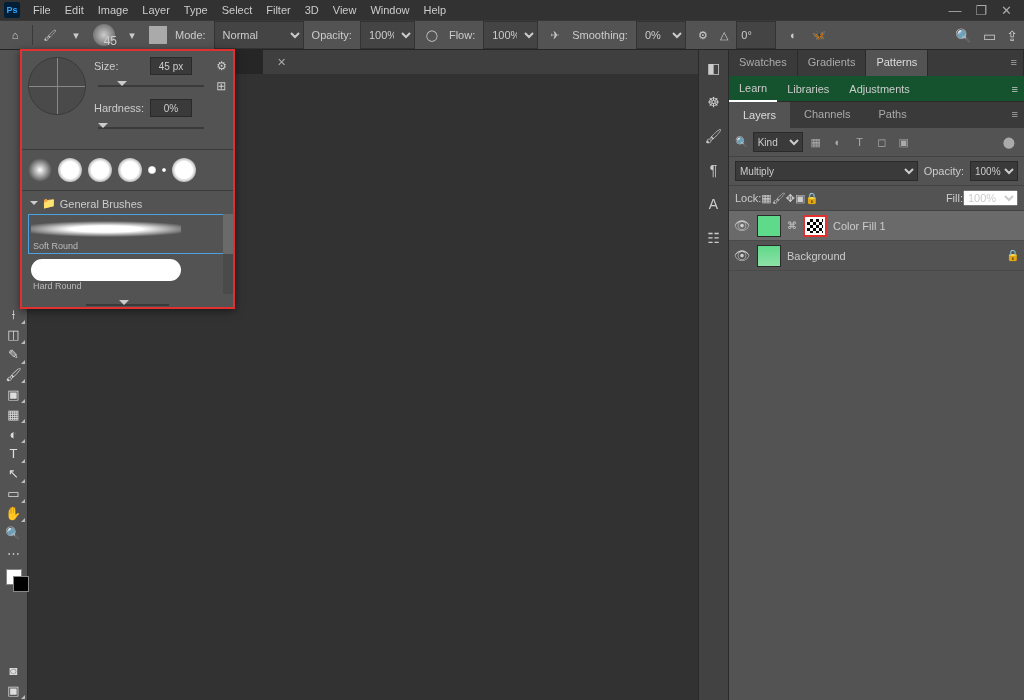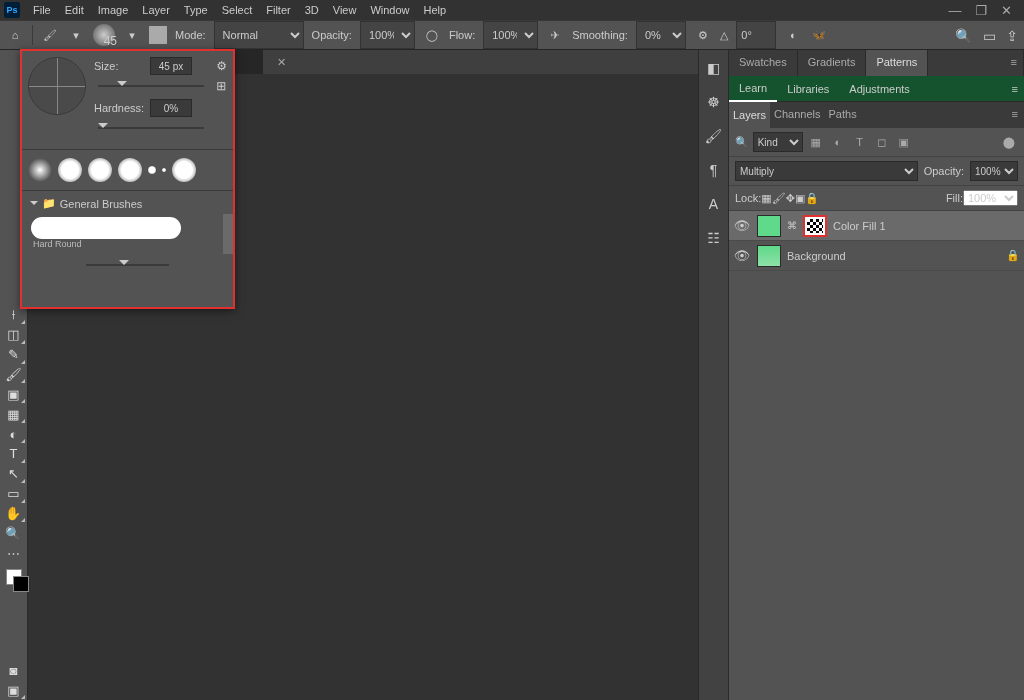--- a/index.html
+++ b/index.html
@@ -61,21 +61,21 @@
 .dockcol span{color:#ccc;font-size:14px}
 .panel-tabs{display:flex;background:#3a3a3a;height:26px;align-items:stretch}
 .panel-tabs span{padding:6px 10px;font-size:11px;color:#aaa;border-right:1px solid #2a2a2a}
 .panel-tabs span.act{background:#535353;color:#ddd}
 .panel-tabs .menu{margin-left:auto;padding:6px;color:#aaa}
 .learn-tabs{display:flex;background:#14532d;height:26px;align-items:center;border-bottom:1px solid #2a2a2a}
 .learn-tabs span{padding:6px 10px;font-size:11px;color:#ccc}
 .learn-tabs span.act{border-bottom:2px solid #fff}
 .layerpanel{flex:1;background:#535353;display:flex;flex-direction:column}
 .layerpanel .tabs{display:flex;background:#3a3a3a;height:26px;align-items:stretch}
-.layerpanel .tabs span{padding:6px 4px;font-size:11px;color:#aaa}
+.layerpanel .tabs span{padding:6px 14px;font-size:11px;color:#aaa}
 .layerpanel .tabs span.act{background:#535353;color:#ddd;border-top:1px solid #535353}
 .layerpanel .tabs .menu{margin-left:auto;padding:6px}
 .layerpanel .filterrow{display:flex;align-items:center;padding:4px 6px;gap:4px;border-bottom:1px solid #424242}
 .layerpanel .filterrow select{background:#3a3a3a;border:1px solid #2a2a2a;color:#ccc;height:20px;font-size:10px}
 .layerpanel .filterrow .fico{width:18px;height:18px;display:flex;align-items:center;justify-content:center;color:#aaa;font-size:11px}
 .layerpanel .blendrow{display:flex;align-items:center;padding:4px 6px;gap:6px;border-bottom:1px solid #424242}
 .layerpanel .blendrow select{background:#3a3a3a;border:1px solid #2a2a2a;color:#ccc;height:20px;flex:1;font-size:10px}
 .layerpanel .lockrow{display:flex;align-items:center;padding:4px 6px;gap:0;font-size:10px;border-bottom:1px solid #424242}
 .layerpanel .lockrow span{color:#ccc}
 .layerpanel .layers{flex:1;background:#535353}
@@ -221,20 +221,24 @@
     <div class="preset xs"></div>
     <div class="preset"></div>
   </div>
   <div class="divider"></div>
   <div class="group">
     <span class="tri2"></span>
     <span class="folder">📁</span>
     <span>General Brushes</span>
   </div>
   <div class="brushlist">
+    <div class="brushitem sel">
+      <div class="stroke"></div>
+      <div class="label">Soft Round</div>
+    </div>
     <div class="brushitem">
       <div class="stroke hard"></div>
       <div class="label">Hard Round</div>
     </div>
     <div class="scrollbar">
         <div class="thumb2"></div>
       </div>
   </div>
   <div class="botslider">
       <div class="slider">

